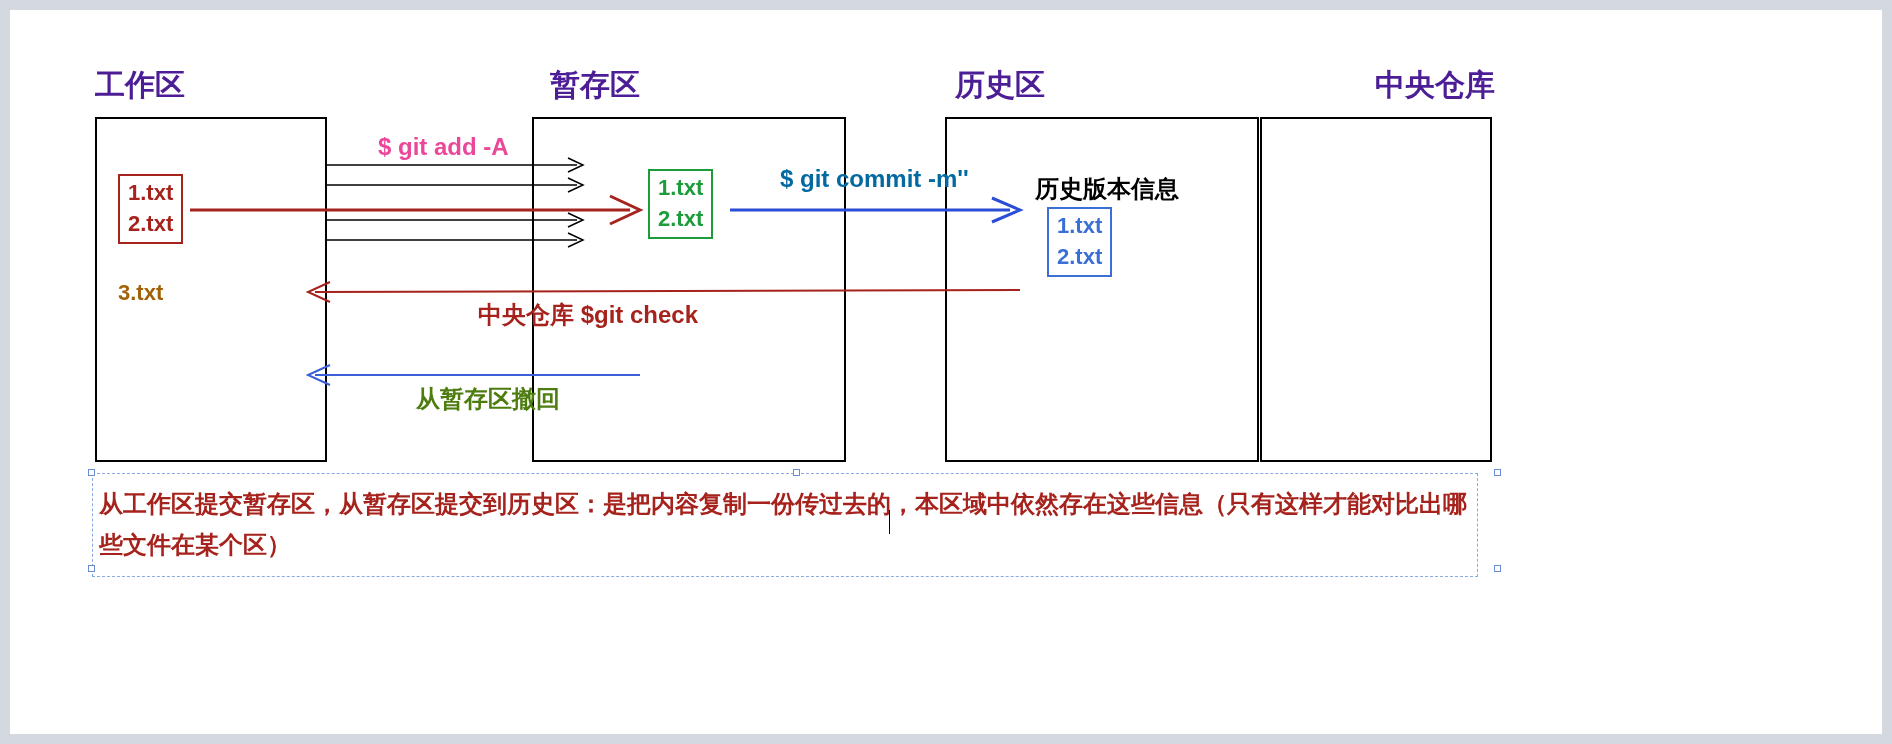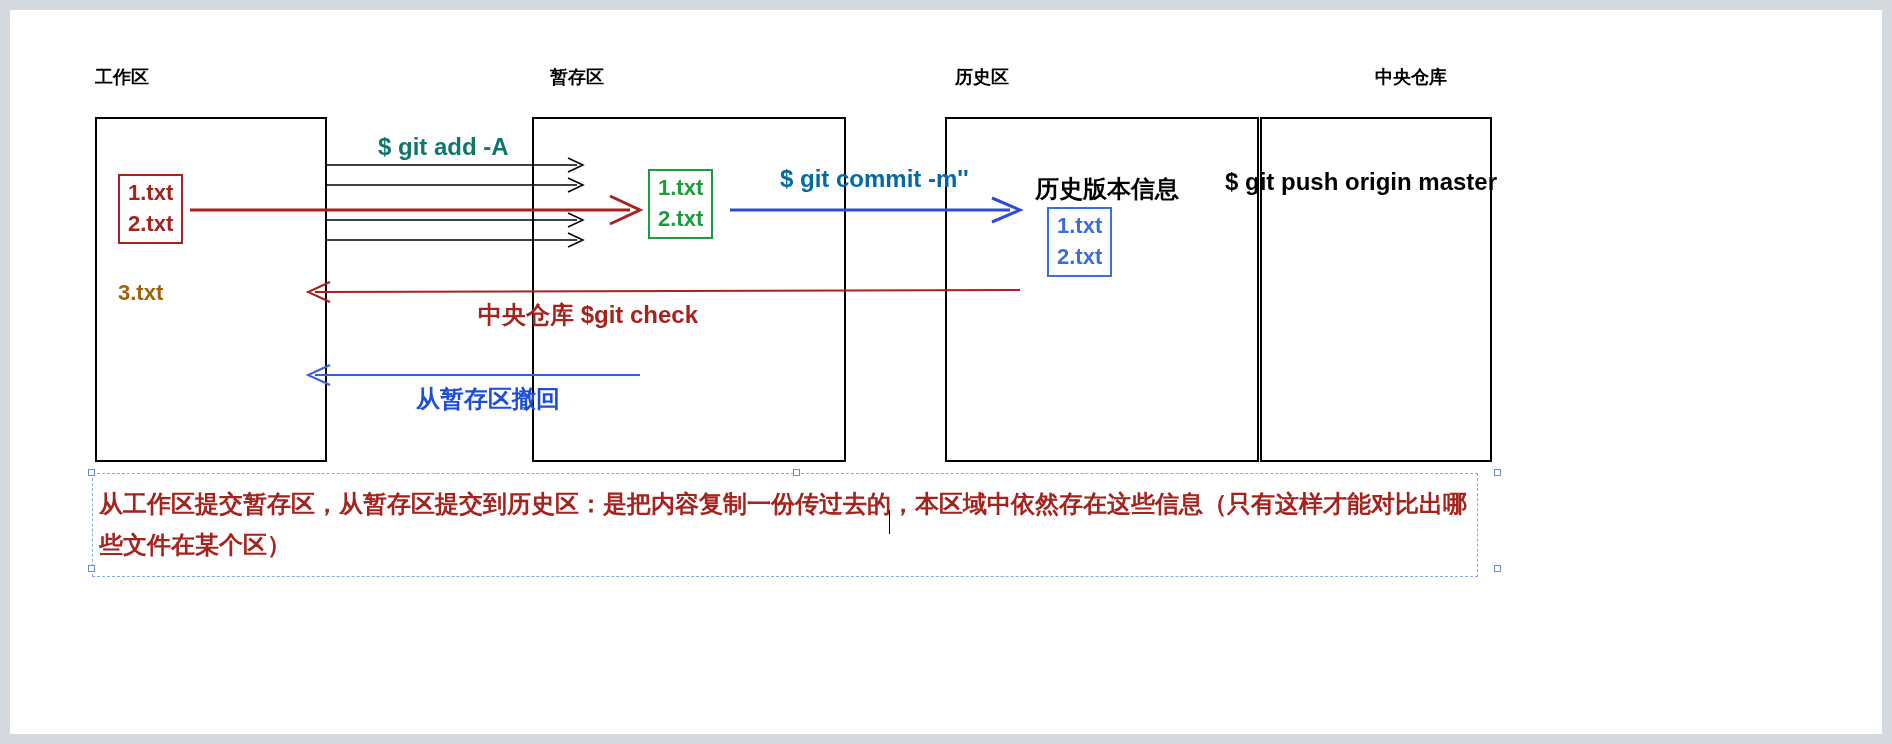--- a/index.html
+++ b/index.html
@@ -10,22 +10,22 @@
   }
   .page {
     background: #ffffff;
     margin: 10px;
     position: relative;
     height: 724px;
   }
   .abs { position: absolute; box-sizing: border-box; }
   .title {
     font-weight: 700;
-    font-size: 18px;
-    color: #000000;
+    font-size: 30px;
+    color: #4c1d95;
   }
   .area-box {
     border: 2px solid #000;
   }
   .filebox {
     border-width: 2px;
     border-style: solid;
     padding: 2px 8px;
     font-weight: 700;
     font-size: 22px;
@@ -81,25 +81,24 @@
     <div>1.txt</div>
     <div>2.txt</div>
   </div>
 
   <div class="abs" style="left:1025px; top:163px; font-weight:700; font-size:24px; color:#000;">历史版本信息</div>
   <div class="abs filebox" style="left:1037px; top:197px; border-color:#3a6fd8; color:#3a6fd8;">
     <div>1.txt</div>
     <div>2.txt</div>
   </div>
 
-  <div class="abs cmd" style="left:368px; top:123px; color:#0f766e;">$ git add -A</div>
+  <div class="abs cmd" style="left:368px; top:123px; color:#ec4899;">$ git add -A</div>
   <div class="abs cmd" style="left:770px; top:155px; color:#0369a1;">$ git commit -m''</div>
-  <div class="abs cmd" style="left:1215px;top:158px; color:#000;">$ git push origin master</div>
   <div class="abs cmd" style="left:468px; top:289px; color:#a6221c;">中央仓库  $git check</div>
-  <div class="abs cmd" style="left:406px; top:373px; color:#1d4ed8;">从暂存区撤回</div>
+  <div class="abs cmd" style="left:406px; top:373px; color:#4d7c0f;">从暂存区撤回</div>
 
   <svg class="layer" viewBox="0 0 1872 724" preserveAspectRatio="none">
 
     <g stroke="#000" stroke-width="1.5" fill="none">
       <line x1="317" y1="155" x2="567" y2="155"></line>
         <polyline points="558,148 573,155 558,162"></polyline>
       <line x1="317" y1="175" x2="567" y2="175"></line>
         <polyline points="558,168 573,175 558,182"></polyline>
       <line x1="317" y1="210" x2="567" y2="210"></line>
         <polyline points="558,203 573,210 558,217"></polyline>

